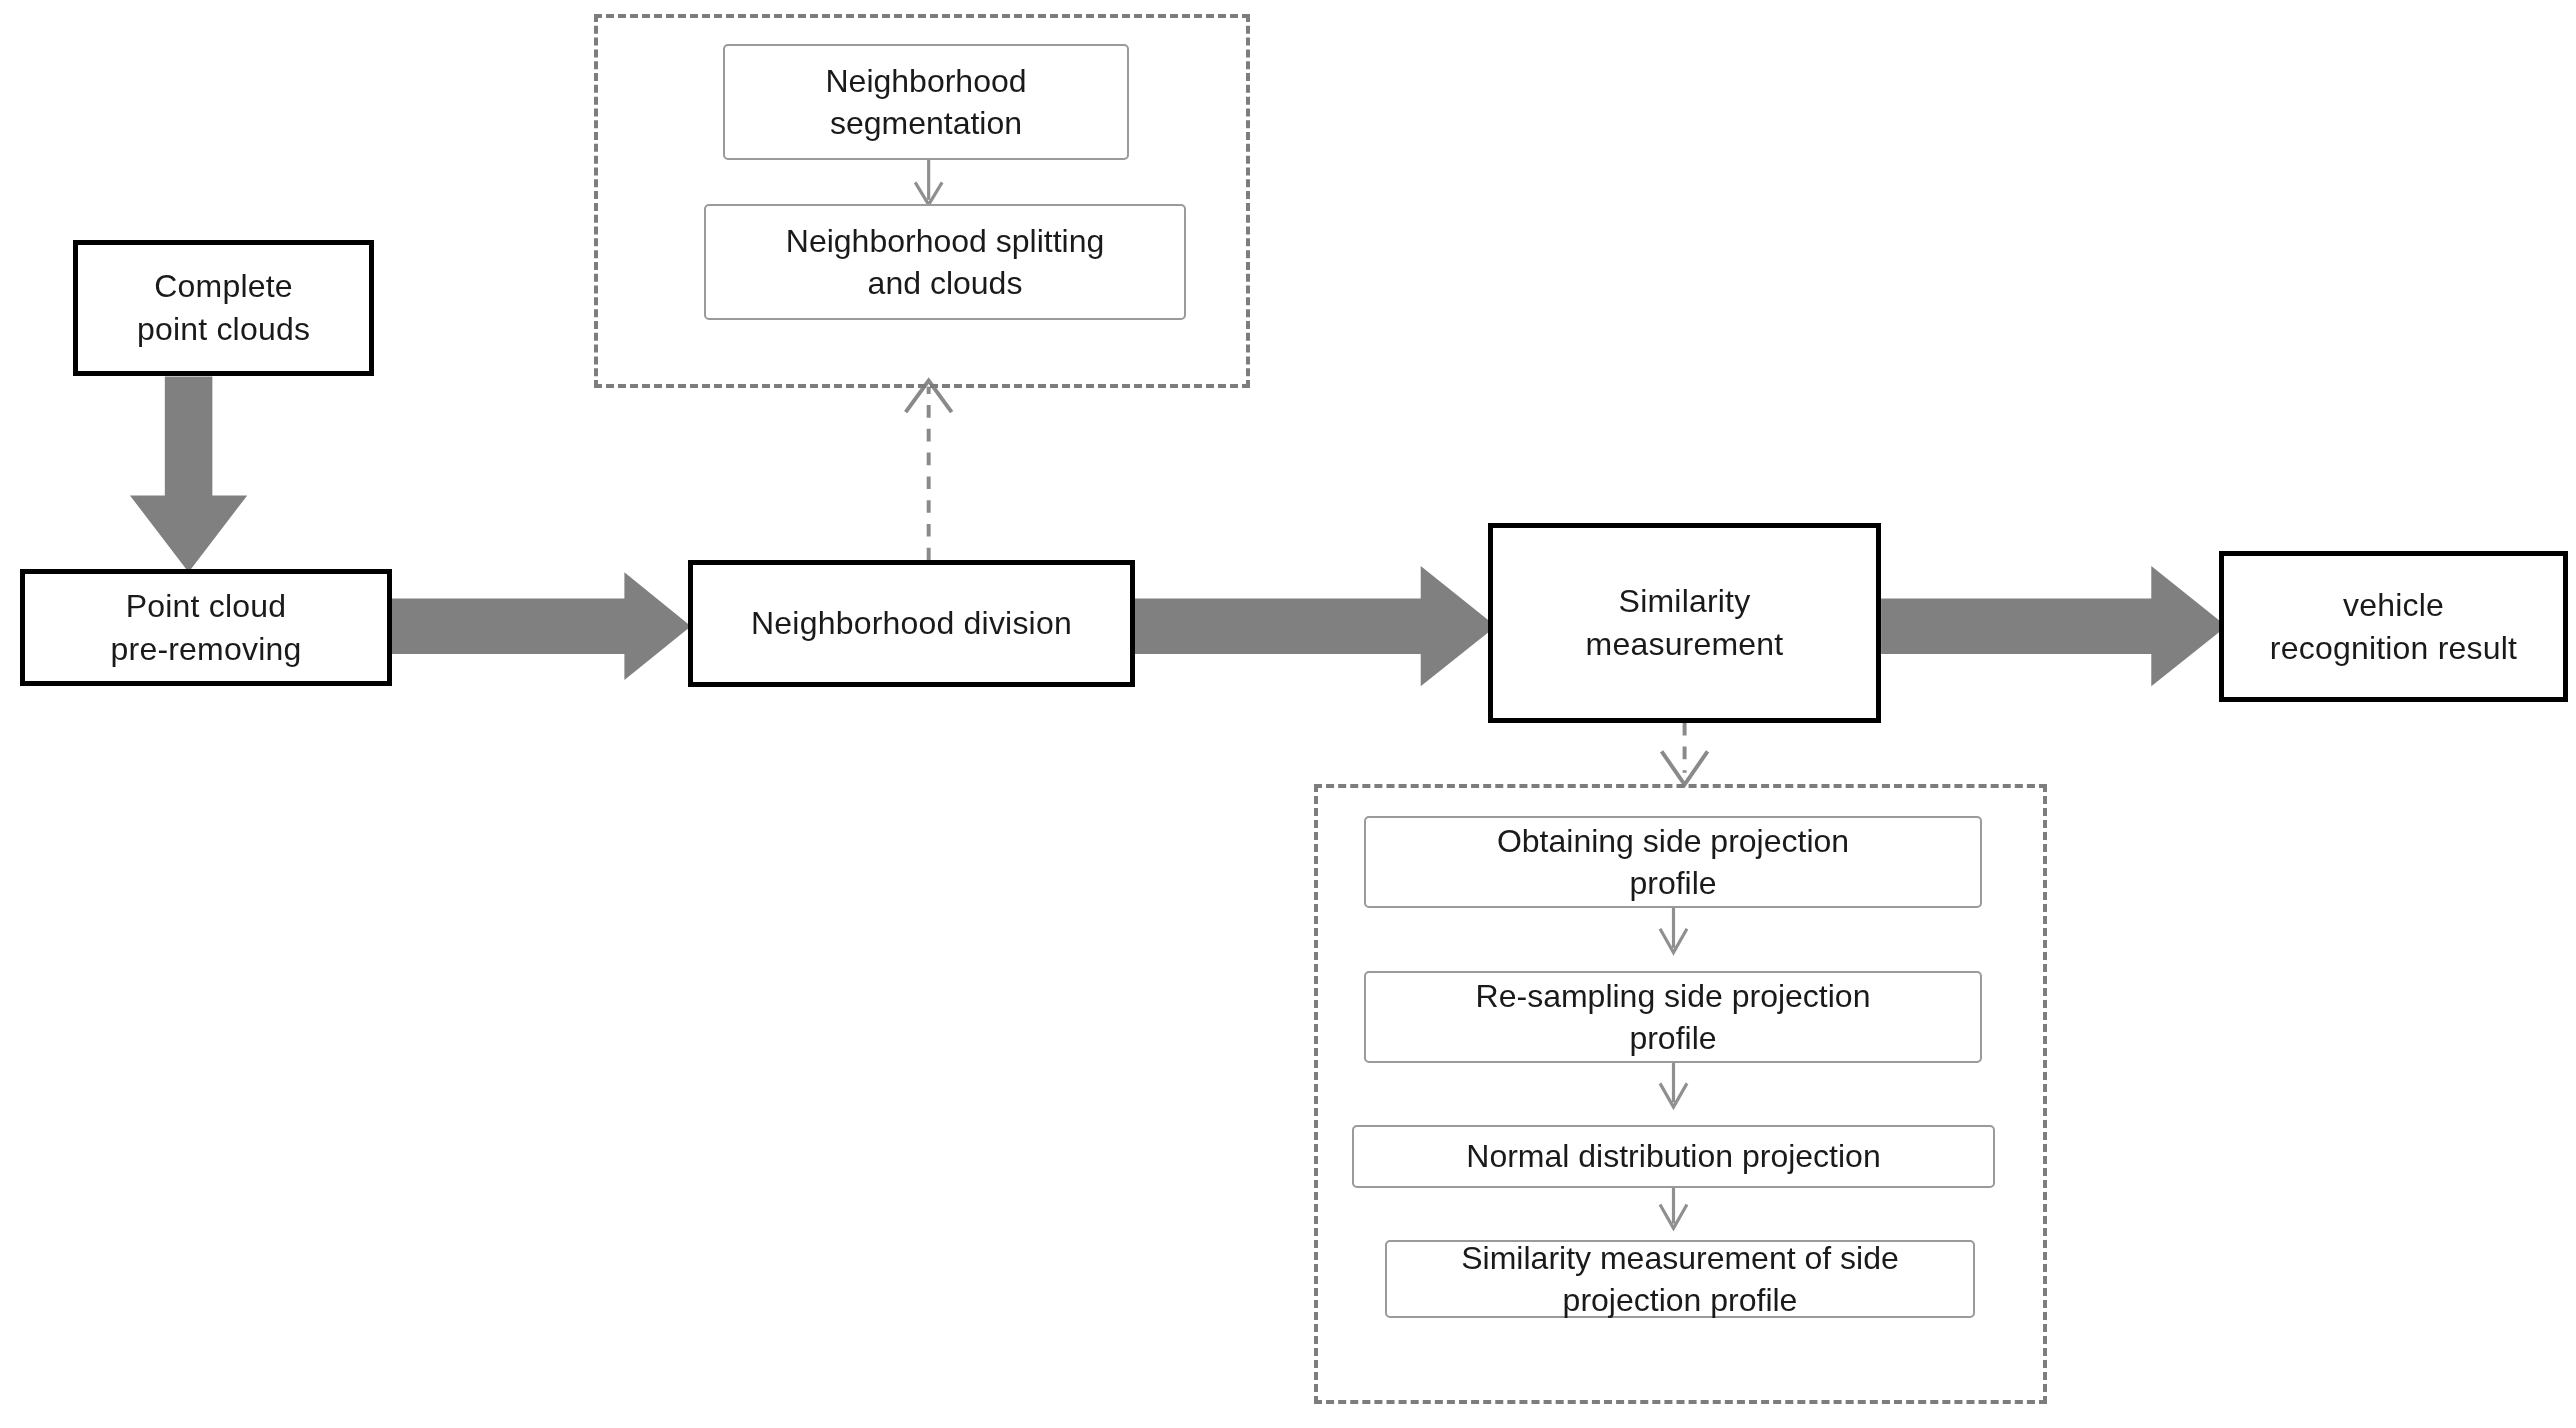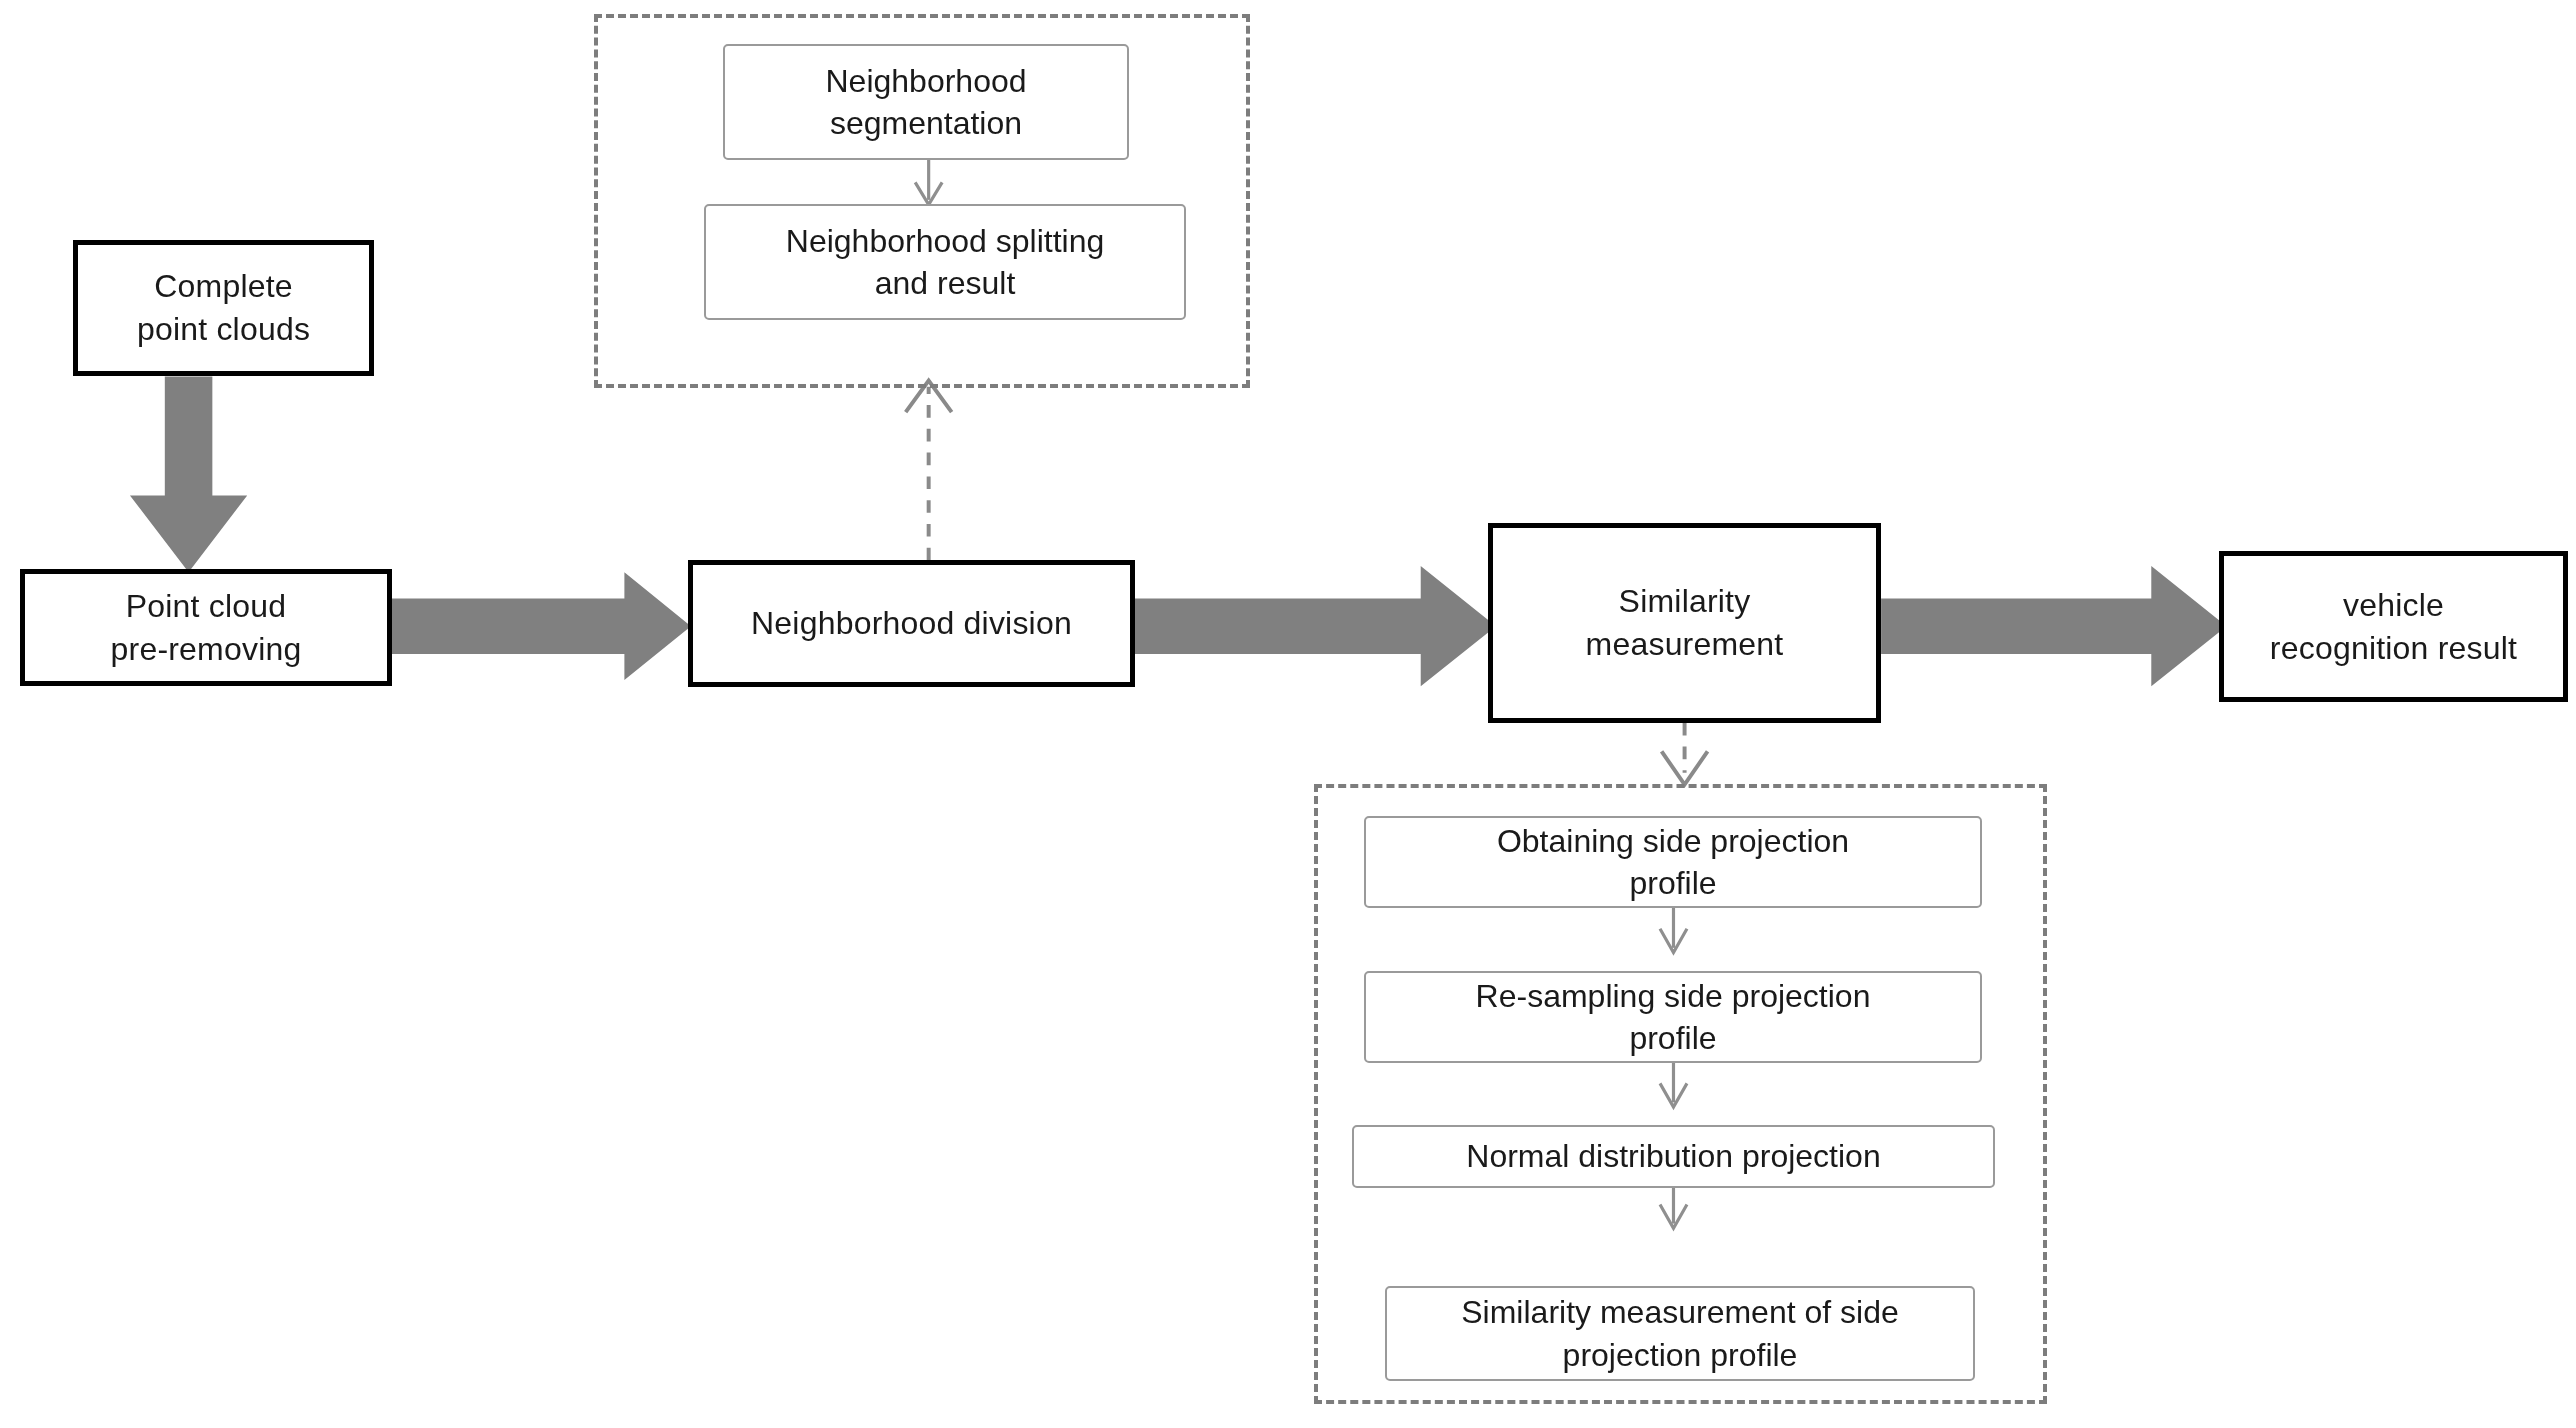--- a/index.html
+++ b/index.html
@@ -70,21 +70,21 @@
   <div class="node soft" style="left:723px;top:44px;width:406px;height:116px;">
     <span>
         <span>Neighborhood</span>
         <span>segmentation</span>
       </span>
   </div>
 
   <div class="node soft" style="left:704px;top:204px;width:482px;height:116px;">
     <span>
         <span>Neighborhood splitting</span>
-        <span>and result</span>
+        <span>and clouds</span>
       </span>
   </div>
 
   <div class="node hard" style="left:73px;top:240px;width:301px;height:136px;">
     <span>
         <span>Complete</span>
         <span>point clouds</span>
       </span>
   </div>
 
@@ -130,21 +130,21 @@
         <span>profile</span>
       </span>
   </div>
 
   <div class="node soft" style="left:1352px;top:1125px;width:643px;height:63px;">
     <span>
         <span>Normal distribution projection</span>
       </span>
   </div>
 
-  <div class="node soft" style="left:1385px;top:1286px;width:590px;height:95px;">
+  <div class="node soft" style="left:1385px;top:1240px;width:590px;height:78px;">
     <span>
         <span>Similarity measurement of side</span>
         <span>projection profile</span>
       </span>
   </div>
 
 </div>
 
 
 </body></html>

